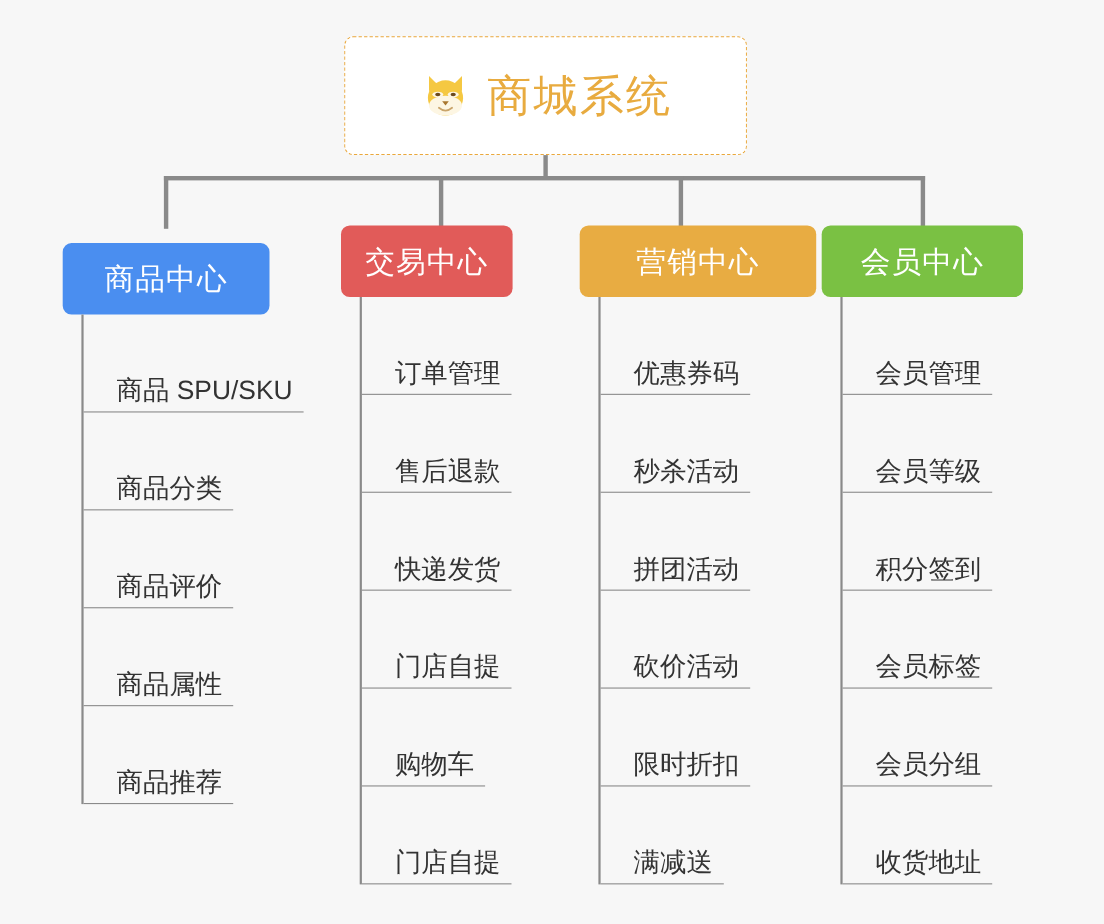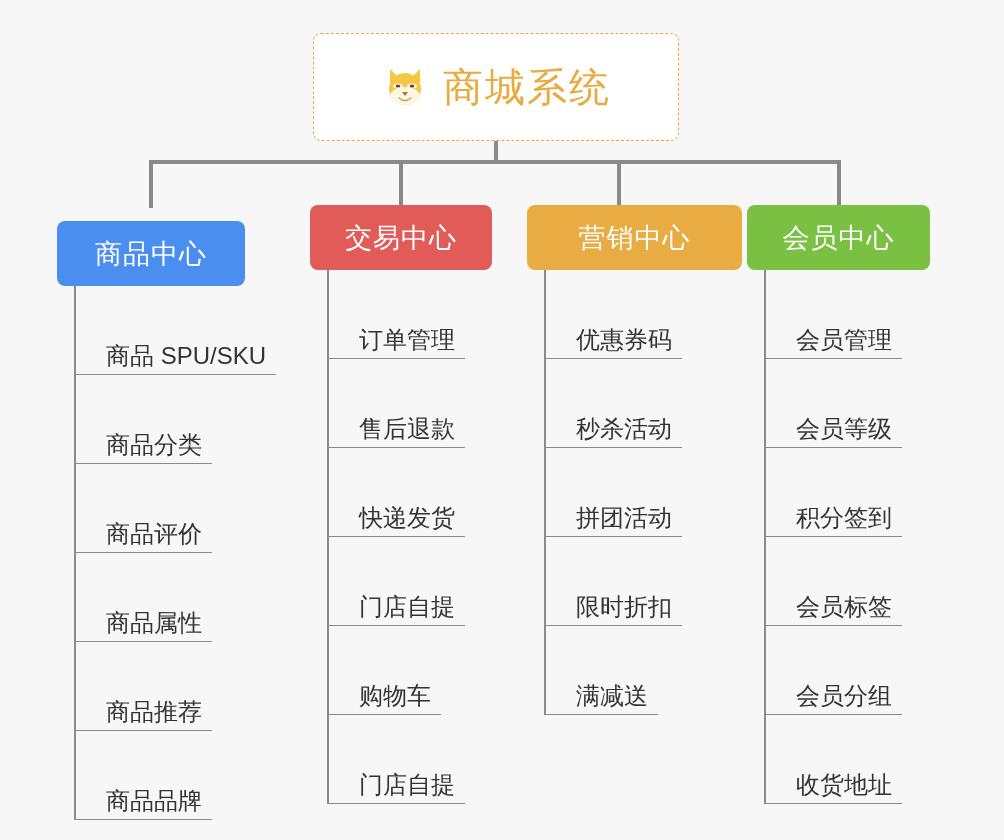--- a/index.html
+++ b/index.html
@@ -96,21 +96,21 @@
     border-radius: 8px;
     display: flex;
     align-items: center;
     justify-content: center;
     color: #ffffff;
     font-size: 27px;
     letter-spacing: 1px;
     white-space: nowrap;
   }
   .column.c0 .cat-box { width: 188px; background: #4a8ef0; margin-top: 16px; }
-  .column.c1 .cat-box { width: 182px; background: #e15b59; }
+  .column.c1 .cat-box { width: 156px; background: #e15b59; }
   .column.c2 .cat-box { width: 215px; background: #e8ac42; }
   .column.c3 .cat-box { width: 183px; background: #7bc council; }
   .column.c3 .cat-box { background: #7ac143; }
 
   
   .leaf-stack {
     position: relative;
     margin-left: 17px;
     border-left: 2px solid #8a8a8a;
   }
@@ -200,24 +200,20 @@
           <span class="leaf-underline" style="width: 136px;"></span>
         </div>
       <div class="leaf">
           <span class="leaf-label">商品属性</span>
           <span class="leaf-underline" style="width: 136px;"></span>
         </div>
       <div class="leaf">
           <span class="leaf-label">商品推荐</span>
           <span class="leaf-underline" style="width: 136px;"></span>
         </div>
-      <div class="leaf">
-          <span class="leaf-label">商品品牌</span>
-          <span class="leaf-underline" style="width: 136px;"></span>
-        </div>
     </div>
   </div>
 
   <div class="column c1">
     <div class="cat-box" style="background: rgb(225, 91, 89);">交易中心</div>
     <div class="leaf-stack">
       <div class="leaf">
           <span class="leaf-label">订单管理</span>
           <span class="leaf-underline" style="width: 136px;"></span>
         </div>
@@ -253,20 +249,24 @@
         </div>
       <div class="leaf">
           <span class="leaf-label">秒杀活动</span>
           <span class="leaf-underline" style="width: 136px;"></span>
         </div>
       <div class="leaf">
           <span class="leaf-label">拼团活动</span>
           <span class="leaf-underline" style="width: 136px;"></span>
         </div>
       <div class="leaf">
+          <span class="leaf-label">砍价活动</span>
+          <span class="leaf-underline" style="width: 136px;"></span>
+        </div>
+      <div class="leaf">
           <span class="leaf-label">限时折扣</span>
           <span class="leaf-underline" style="width: 136px;"></span>
         </div>
       <div class="leaf">
           <span class="leaf-label">满减送</span>
           <span class="leaf-underline" style="width: 112px;"></span>
         </div>
     </div>
   </div>
 

